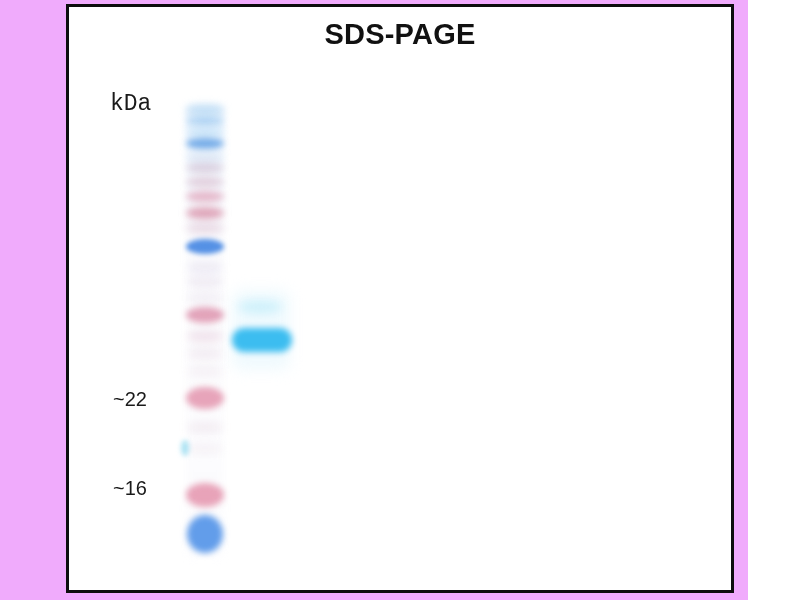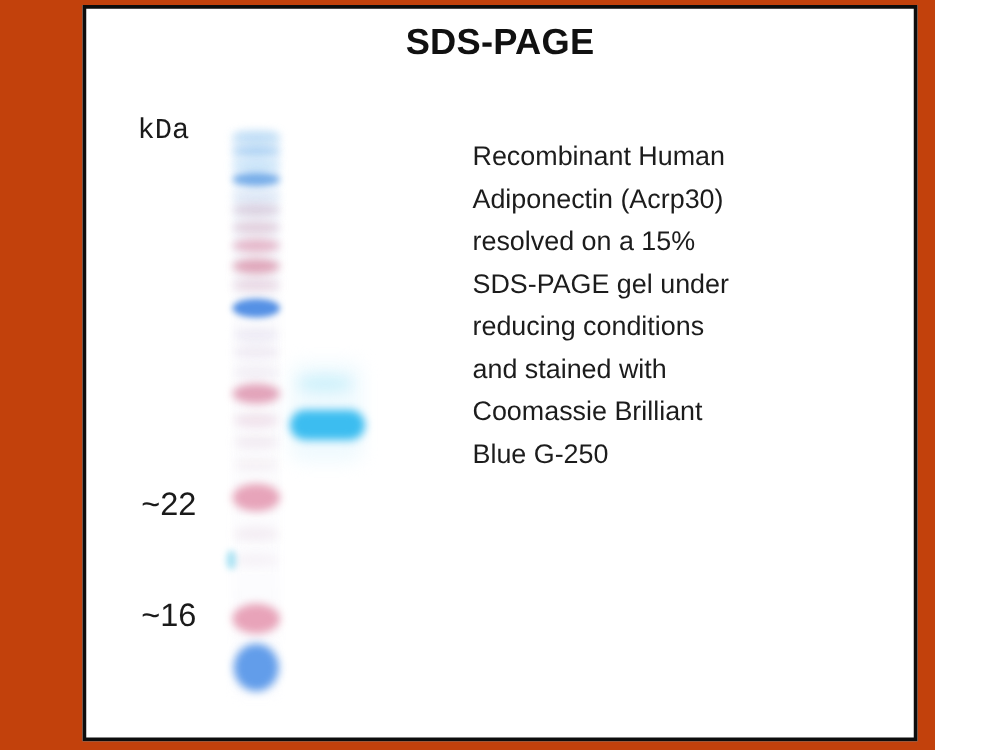--- a/index.html
+++ b/index.html
@@ -12,21 +12,21 @@
     height: 600px;
     overflow: hidden;
     font-family: "Liberation Sans", sans-serif;
     -webkit-font-smoothing: antialiased;
   }
 
   #figure {
     position: relative;
     width: 748px;
     height: 600px;
-    background: #c2410c;
+    background: #f0abfc;
   }
 
   
   .frame {
     position: absolute;
     left: 66px;
     top: 4px;
     width: 668px;
     height: 589px;
     border: 3px solid #0d0d0d;
@@ -53,21 +53,21 @@
     position: absolute;
     left: 110px;
     top: 80px;
     font-size: 23px;
     color: #1a1a1a;
     font-family: Liberation Mono, monospace;
     margin-top: 11px;
   }
   .mw-label {
     position: absolute;
-    font-size: 26px;
+    font-size: 20px;
     color: #1a1a1a;
     font-family: "Liberation Sans", sans-serif;
   }
   .mw-22 { left: 113px; top: 388px; }
   .mw-14 { left: 113px; top: 477px; }
 
   
   .description {
     position: absolute;
     left: 378px;
@@ -132,28 +132,20 @@
 
   <div class="frame"></div>
 
   <div class="title">SDS-PAGE</div>
 
   <div class="kda-label">kDa</div>
 
   <div class="mw-label mw-22">~22</div>
   <div class="mw-label mw-14">~16</div>
 
-  <div class="description" id="description-text">Recombinant Human
-Adiponectin (Acrp30)
-resolved on a 15%
-SDS-PAGE gel under
-reducing conditions
-and stained with
-Coomassie Brilliant
-Blue G-250</div>
 
   <div class="gel">
 
     <div class="lane-wash"></div>
     <div class="sample-wash"></div>
 
     <div id="ladder-bands">
         <div class="band" style="left: 26px; top: 10px; width: 38px; height: 10px; background: rgba(150, 200, 240, 0.5); filter: blur(4px);"></div>
         <div class="band" style="left: 26px; top: 22px; width: 38px; height: 8px; background: rgba(120, 180, 235, 0.55); filter: blur(3.5px);"></div>
         <div class="band" style="left: 26px; top: 33px; width: 38px; height: 9px; background: rgba(150, 205, 245, 0.45); filter: blur(4px);"></div>

